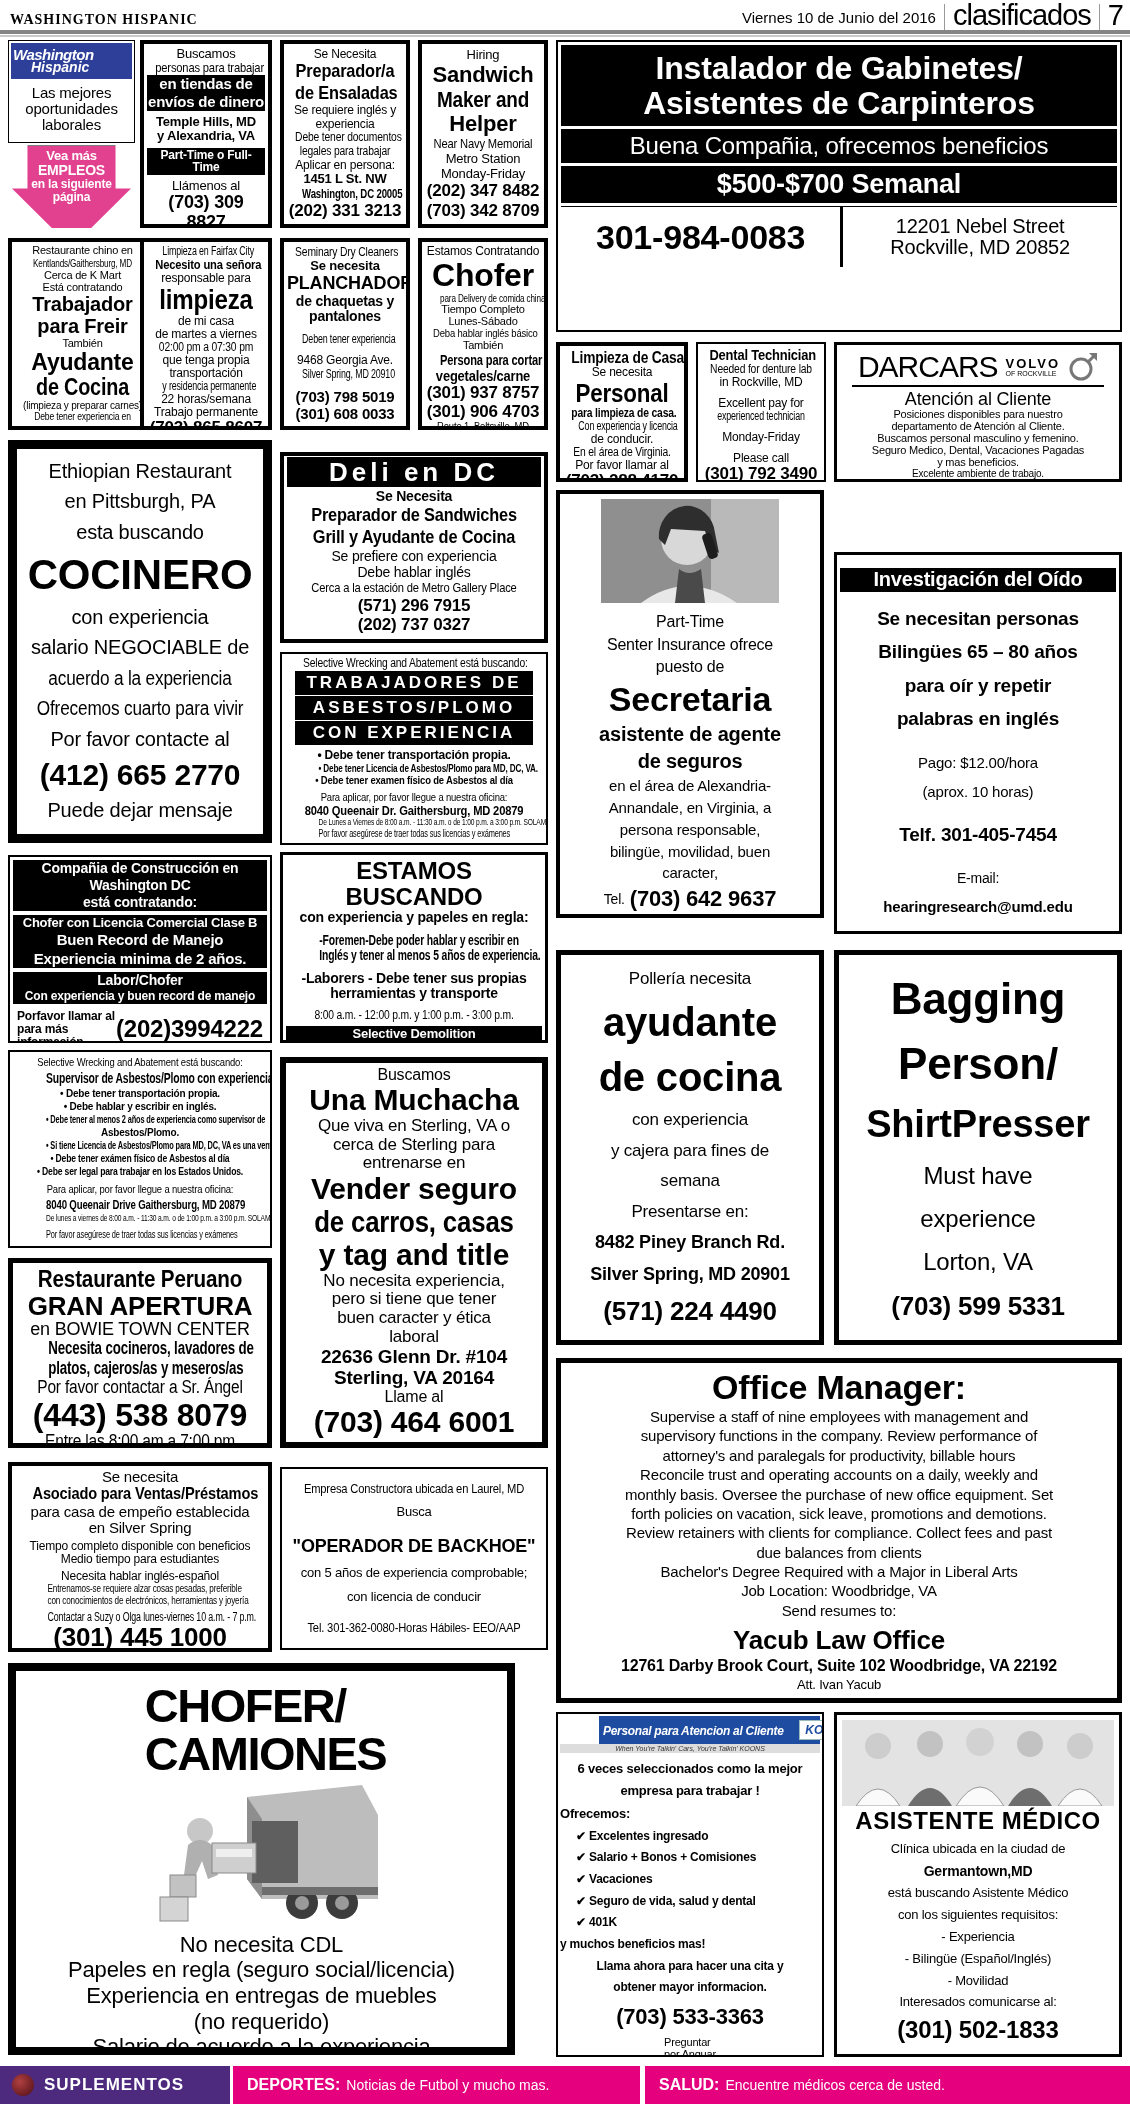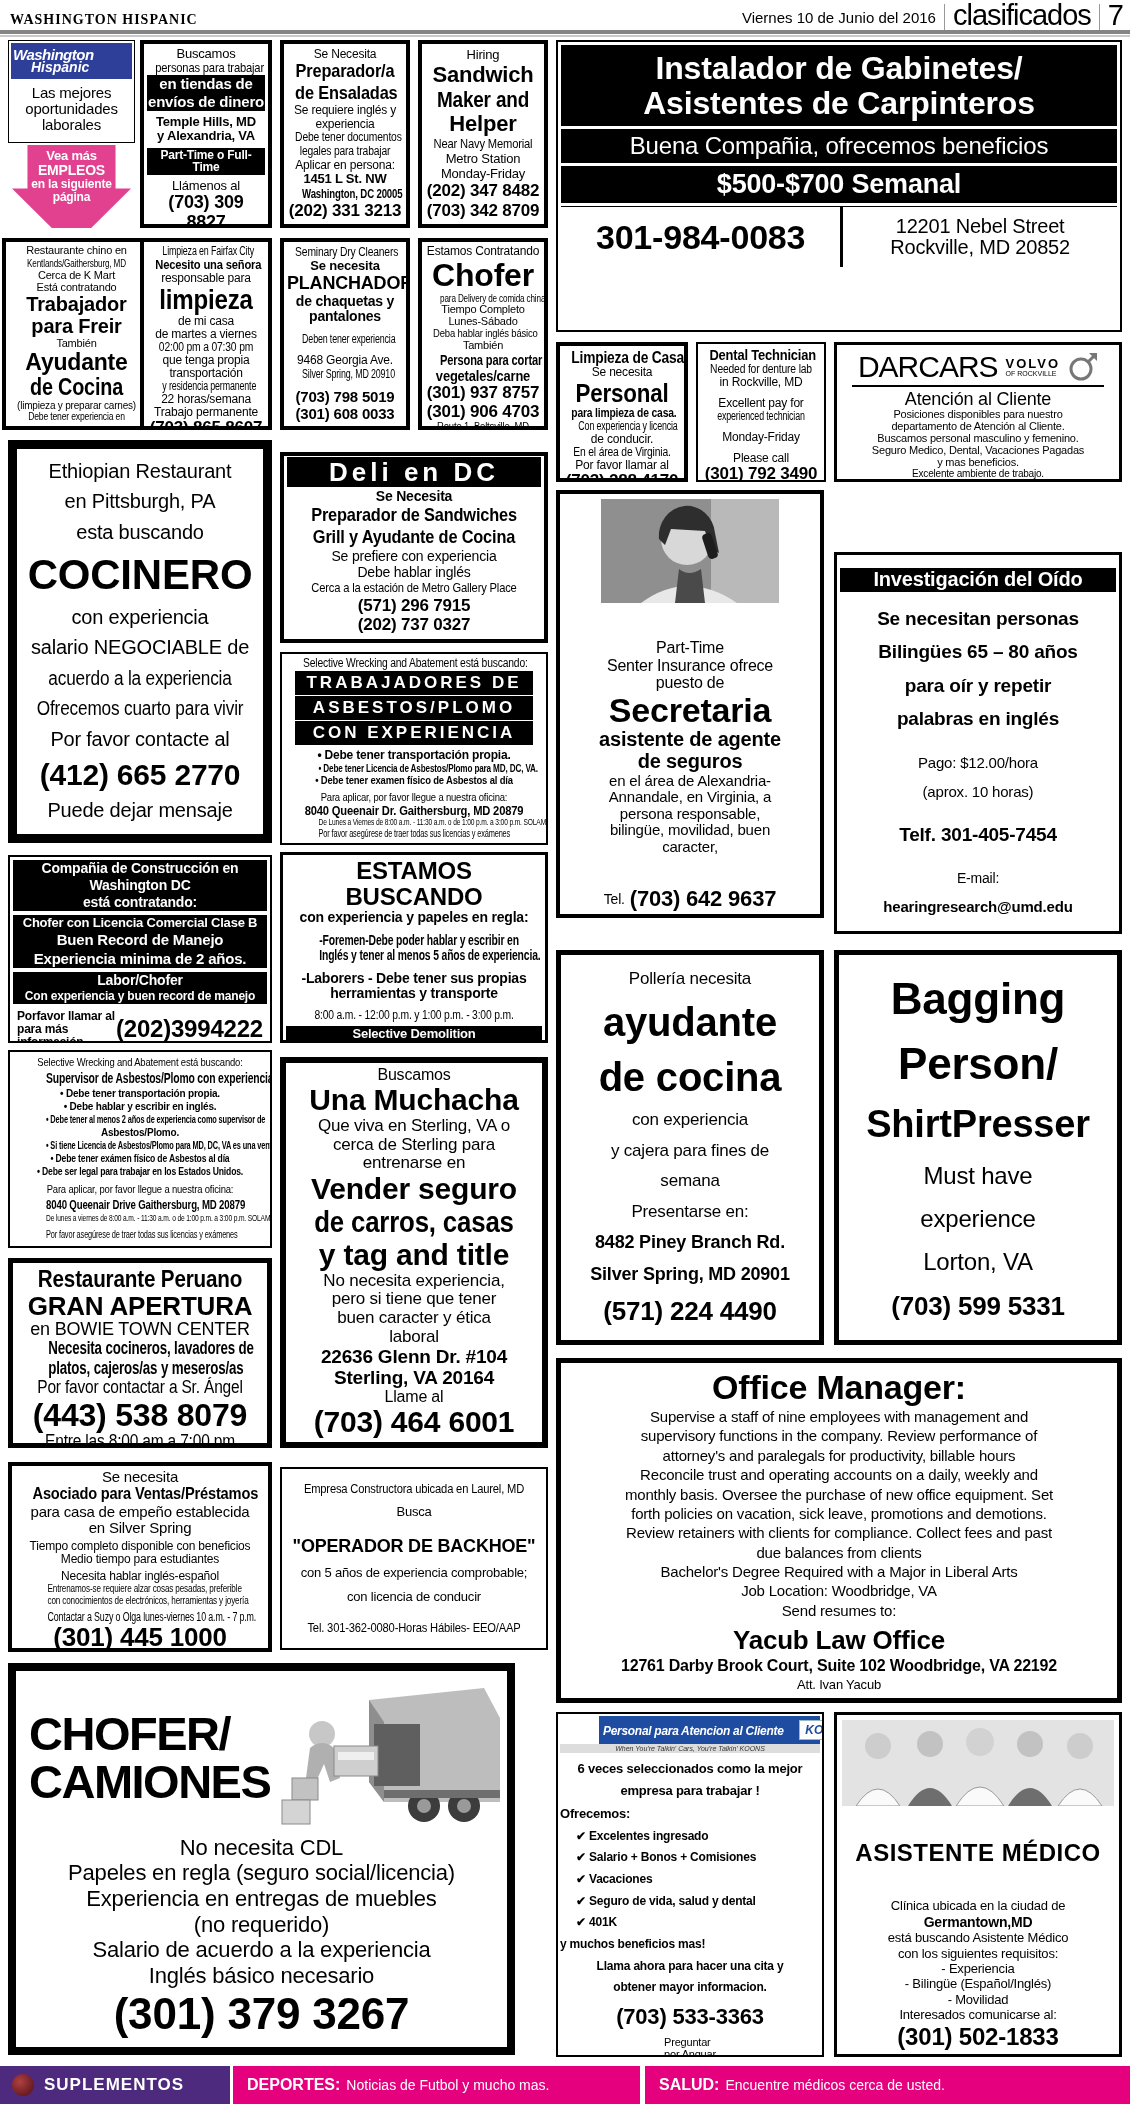--- a/index.html
+++ b/index.html
@@ -42,21 +42,21 @@
   .z18{font-size:18px}.z19{font-size:19px}.z20{font-size:20px}.z22{font-size:22px}
   .z23{font-size:23px}.z24{font-size:24px}.z26{font-size:26px}.z27{font-size:27px}.z28{font-size:28px}
   .z30{font-size:30px}.z32{font-size:32px}.z34{font-size:34px}.z38{font-size:38px}.z40{font-size:40px}
   .z42{font-size:42px}.z44{font-size:44px}
   
   .p-promo{left:8px;top:40px;width:127px;height:188px}
   .p-envios{left:140px;top:40px;width:132px;height:188px}
   .p-ensaladas{left:280px;top:40px;width:130px;height:188px}
   .p-sandwich{left:418px;top:40px;width:130px;height:188px}
   .p-instalador{left:556px;top:40px;width:566px;height:292px}
-  .p-chino{left:2px;top:238px;width:149px;height:192px}
+  .p-chino{left:8px;top:238px;width:149px;height:192px}
   .p-fairfax{left:140px;top:238px;width:132px;height:192px}
   .p-planchador{left:280px;top:238px;width:130px;height:192px}
   .p-choferdeliv{left:418px;top:238px;width:130px;height:192px}
   .p-limpcasa{left:556px;top:342px;width:132px;height:140px}
   .p-dental{left:696px;top:342px;width:130px;height:140px}
   .p-darcars{left:834px;top:342px;width:288px;height:140px}
   .p-cocinero{left:8px;top:440px;width:264px;height:403px}
   .p-deli{left:280px;top:452px;width:268px;height:191px}
   .p-secretaria{left:556px;top:490px;width:268px;height:428px}
   .p-oido{left:834px;top:552px;width:288px;height:382px}
@@ -92,25 +92,25 @@
   .iphone{flex:1.02;display:flex;align-items:center;justify-content:center;border-right:3px solid #000;}
   .iaddr{flex:1;display:flex;flex-direction:column;justify-content:center;line-height:1.15;}
   
   .lrow{display:flex;align-items:center;justify-content:center;gap:8px;padding-top:4px;}
   .lbrand{font-size:30px;font-weight:normal;letter-spacing:-1px;line-height:1;}
   .lcol{display:flex;flex-direction:column;align-items:flex-start;line-height:1;}
   .lhr{border-top:2px solid #000;margin:3px 12px;}
   
   .ophoto{width:178px;height:104px;margin:2px auto 4px;display:block;}
   .aphoto{width:272px;height:86px;margin:2px auto 2px;display:block;}
-  .ocol{display:flex;flex-direction:column;height:100%;box-sizing:border-box;gap:32px;}
+  .ocol{display:flex;flex-direction:column;height:100%;box-sizing:border-box;}
   .ofill{flex:1;display:flex;flex-direction:column;justify-content:space-evenly;}
   .orow{display:flex;justify-content:center;align-items:center;gap:5px;}
   
-  .ytop{display:flex;justify-content:space-between;align-items:center;padding:8px 2px 0 10px;}
+  .ytop{display:flex;justify-content:space-between;align-items:center;padding:8px 2px 0 10px;flex-direction:column;}
   .ytitle{font-weight:bold;font-size:47px;line-height:1.03;text-align:left;letter-spacing:-1.5px;}
   .ytruck{width:228px;height:152px;}
   .yfill{display:flex;flex-direction:column;justify-content:space-evenly;height:205px;}
   
   .khead{background:#1e4ca1;color:#fff;display:flex;align-items:center;justify-content:space-between;
          padding:2px 4px;height:24px;margin-left:39px;}
   .khtxt{font-weight:bold;font-style:italic;font-size:13px;letter-spacing:-0.3px;white-space:nowrap;transform:scaleX(.92);transform-origin:0 50%;}
   .klogo{background:#fff;color:#1e4ca1;font-weight:bold;font-style:italic;font-size:12px;
          padding:2px 5px;border:1px solid #9bb;letter-spacing:0;}
   .ktag{background:#ddd;color:#333;font-size:7px;font-style:italic;padding:1px 0;}

